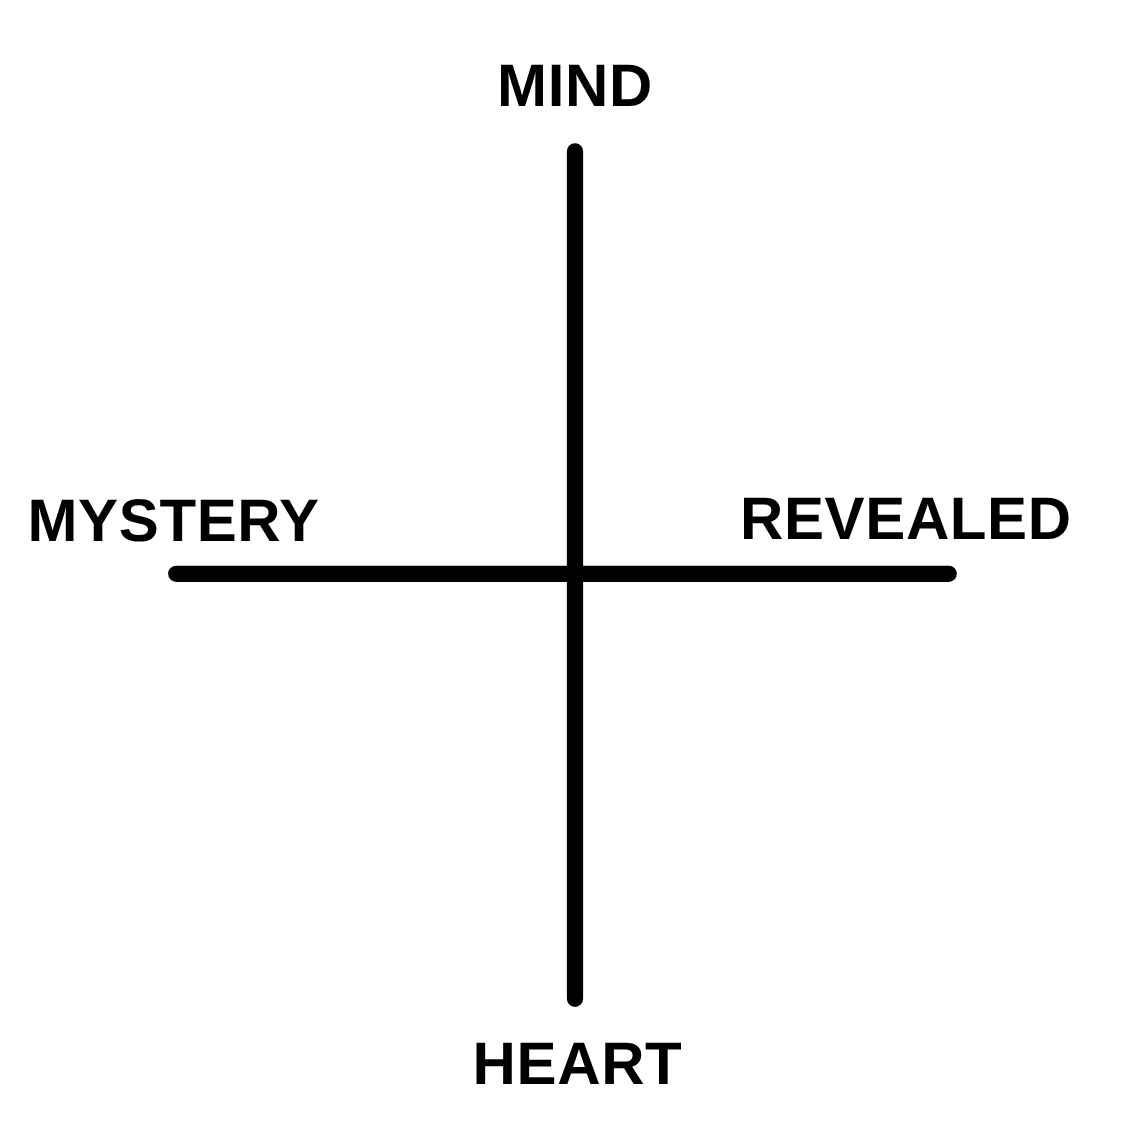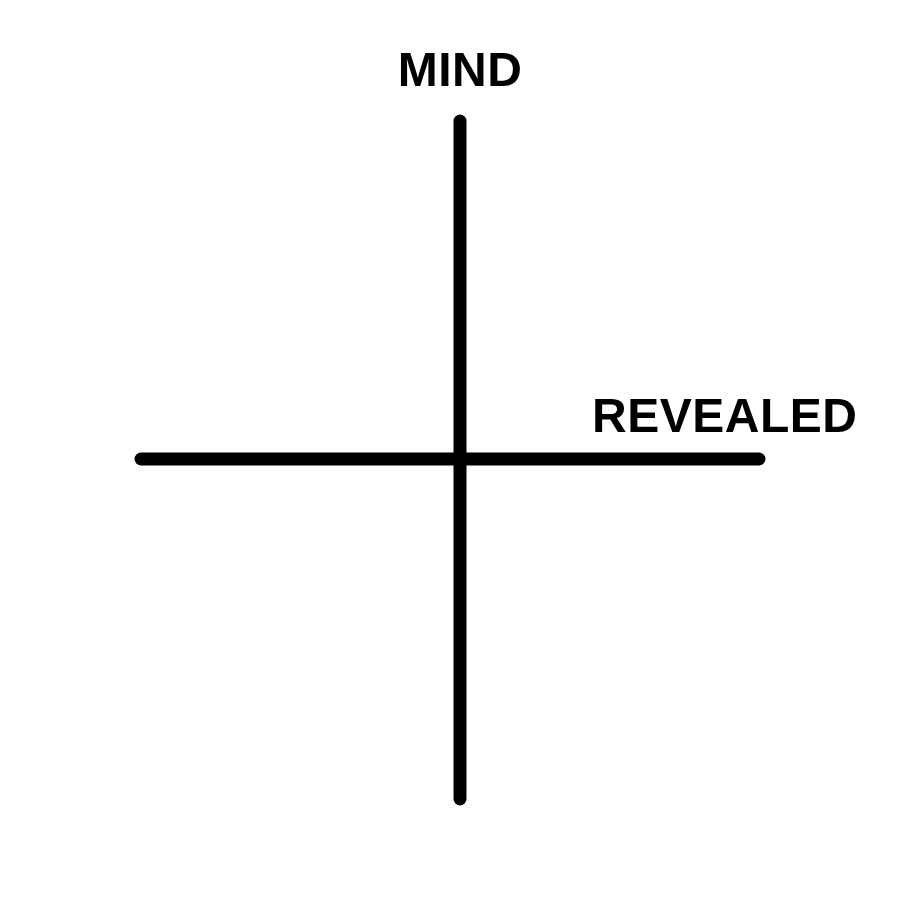--- a/index.html
+++ b/index.html
@@ -62,17 +62,19 @@
 
 <div class="diagram-stage">
 
   <svg class="axis-svg" viewBox="0 0 900 900" xmlns="http://www.w3.org/2000/svg">
     <line id="v-line" x1="460" y1="121" x2="460" y2="799" stroke="#000000" stroke-width="13" stroke-linecap="round"></line>
     <line id="h-line" x1="141" y1="459" x2="759" y2="459" stroke="#000000" stroke-width="13" stroke-linecap="round"></line>
   </svg>
 
   <div class="axis-label label-top">MIND</div>
 
+  <div class="axis-label label-bottom">HEART</div>
 
+  <div class="axis-label label-left">MYSTERY</div>
 
   <div class="axis-label label-right">REVEALED</div>
 
 </div>
 
 </body></html>

